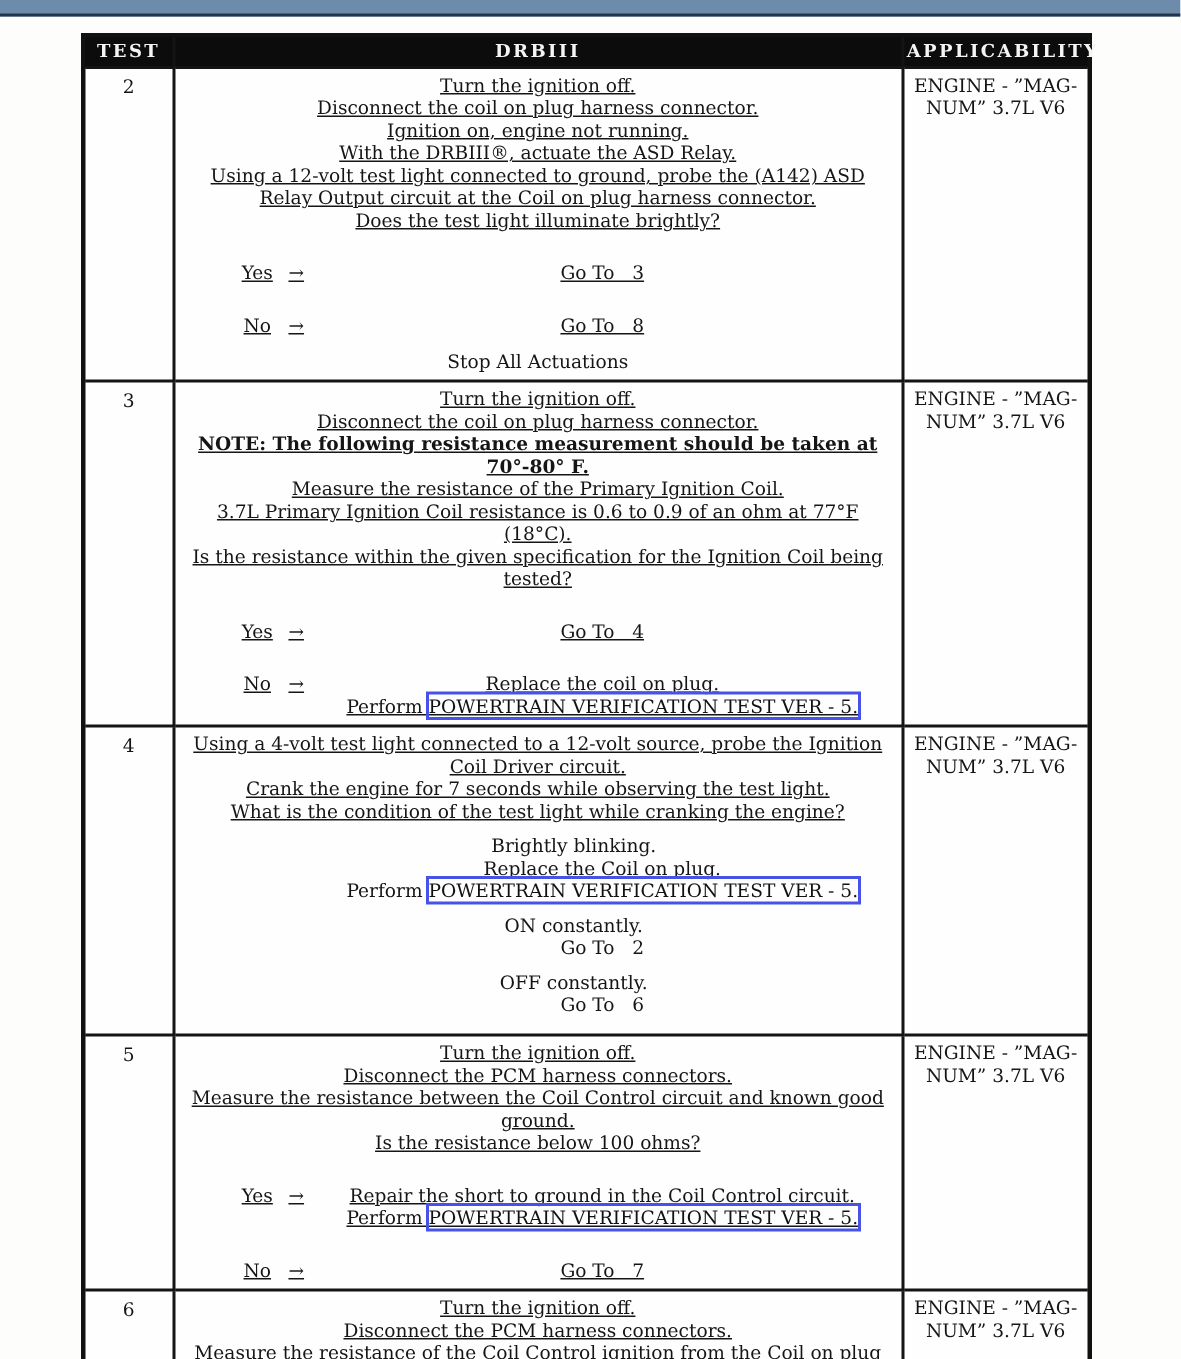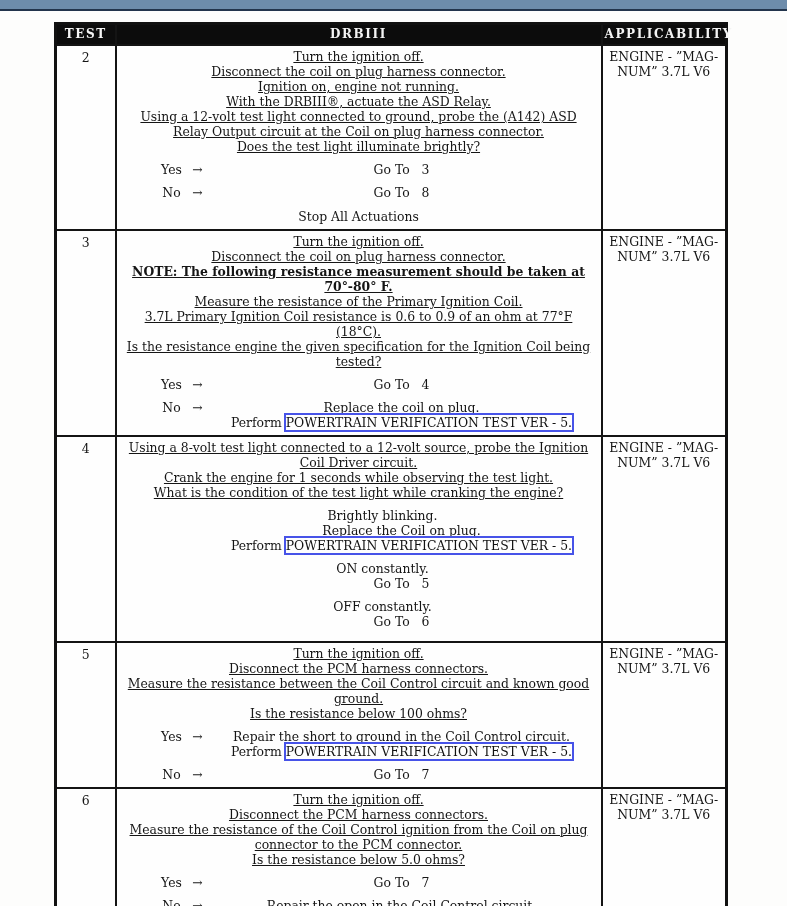--- a/index.html
+++ b/index.html
@@ -17,21 +17,21 @@
   .doc-table{border:3px solid #111;}
   thead th{
     background:#0c0c0c;color:#f4f4f4;font-weight:bold;font-size:12px;
     letter-spacing:1.6px;height:13px;padding:2px 2px;text-align:center;
   }
   .test-cell{vertical-align:top;text-align:center;padding-top:4px;}
   .action-cell{vertical-align:top;padding:3px 6px 5px 6px;}
   .app-cell{vertical-align:top;text-align:center;padding:3px 2px;line-height:15px;}
   .step{white-space:normal;text-decoration:underline;}
   .bold{font-weight:bold;}
-  .answer{display:flex;margin-top:8px;align-items:flex-start;}
+  .answer{display:flex;margin-top:20px;align-items:flex-start;text-decoration:underline;}
   .ans-label{margin-left:34px;width:30px;flex:none;white-space:pre;}
   .ans-arrow{width:22px;flex:none;}
   .ans-results{flex:1;min-width:0;}
   .result-line{white-space:pre-wrap;}
   .condition{display:block;margin-top:8px;}
   .cond-label{margin-left:48px;}
   .cond-results{display:block;margin-left:86px;}
   .footer-note{font-weight:normal;margin-top:9px;}
   .ver-link{outline:2px solid #4753e8;outline-offset:0;color:#111;cursor:pointer;}
   
@@ -88,21 +88,21 @@
         <td class="app-cell">ENGINE - ”MAG-<br>NUM” 3.7L V6</td>
       </tr>
       <tr>
         <td class="test-cell">3</td>
         <td class="action-cell">
           <div class="step">Turn the ignition off.</div>
           <div class="step">Disconnect the coil on plug harness connector.</div>
           <div class="step bold">NOTE: The following resistance measurement should be taken at 70°-80° F.</div>
           <div class="step">Measure the resistance of the Primary Ignition Coil.</div>
           <div class="step">3.7L Primary Ignition Coil resistance is 0.6 to 0.9 of an ohm at 77°F (18°C).</div>
-          <div class="step">Is the resistance engine the given specification for the Ignition Coil being tested?</div>
+          <div class="step">Is the resistance within the given specification for the Ignition Coil being tested?</div>
           <div class="answer">
             <span class="ans-label">Yes</span>
             <span class="ans-arrow">→</span>
             <span class="ans-results">
               <div class="result-line">Go To   4</div>
             </span>
           </div>
           <div class="answer">
             <span class="ans-label">No</span>
             <span class="ans-arrow">→</span>
@@ -110,34 +110,34 @@
               <div class="result-line">Replace the coil on plug.</div>
               <div class="result-line">Perform <span class="ver-link">POWERTRAIN VERIFICATION TEST VER - 5.</span></div>
             </span>
           </div>
         </td>
         <td class="app-cell">ENGINE - ”MAG-<br>NUM” 3.7L V6</td>
       </tr>
       <tr>
         <td class="test-cell">4</td>
         <td class="action-cell">
-          <div class="step">Using a 8-volt test light connected to a 12-volt source, probe the Ignition Coil Driver circuit.</div>
-          <div class="step">Crank the engine for 1 seconds while observing the test light.</div>
+          <div class="step">Using a 4-volt test light connected to a 12-volt source, probe the Ignition Coil Driver circuit.</div>
+          <div class="step">Crank the engine for 7 seconds while observing the test light.</div>
           <div class="step">What is the condition of the test light while cranking the engine?</div>
           <div class="condition">
             <div class="cond-label">Brightly blinking.</div>
             <div class="cond-results">
               <div class="result-line">Replace the Coil on plug.</div>
               <div class="result-line">Perform <span class="ver-link">POWERTRAIN VERIFICATION TEST VER - 5.</span></div>
             </div>
           </div>
           <div class="condition">
             <div class="cond-label">ON constantly.</div>
             <div class="cond-results">
-              <div class="result-line">Go To   5</div>
+              <div class="result-line">Go To   2</div>
             </div>
           </div>
           <div class="condition">
             <div class="cond-label">OFF constantly.</div>
             <div class="cond-results">
               <div class="result-line">Go To   6</div>
             </div>
           </div>
         </td>
         <td class="app-cell">ENGINE - ”MAG-<br>NUM” 3.7L V6</td>

